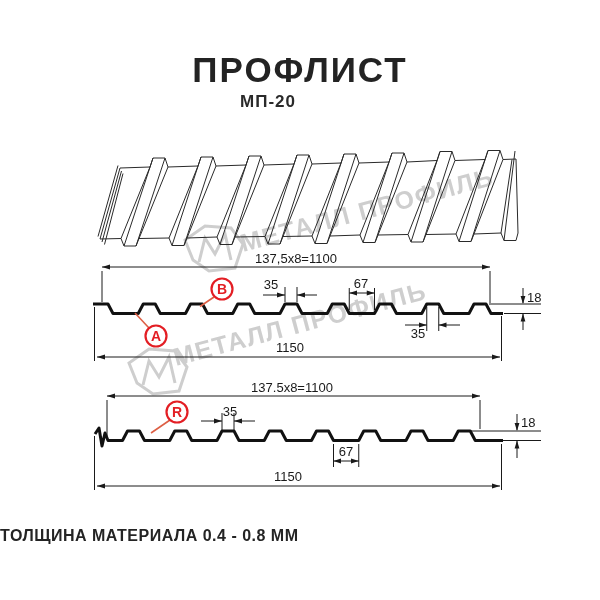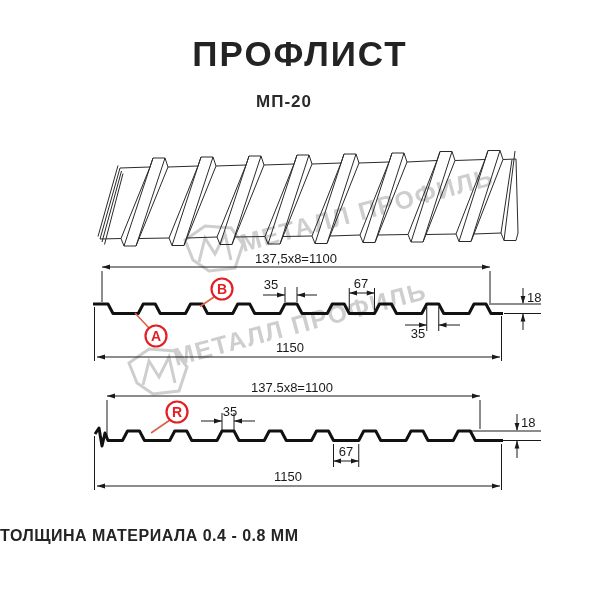--- a/index.html
+++ b/index.html
@@ -1,20 +1,20 @@
 <!DOCTYPE html>
 <html><head>
 <meta charset="utf-8">
 <style>
   html,body{margin:0;padding:0;background:#fff;}
   .stage{position:relative;width:600px;height:600px;background:#ffffff;overflow:hidden;
          font-family:"Liberation Sans",sans-serif;}
-  .title{position:absolute;left:0;top:34px;width:600px;text-align:center;
+  .title{position:absolute;left:0;top:50px;width:600px;text-align:center;
          font-size:35px;font-weight:800;letter-spacing:2px;color:#232323;}
-  .subtitle{position:absolute;left:16px;top:92px;width:536px;text-align:center;
+  .subtitle{position:absolute;left:0;top:92px;width:536px;text-align:center;
          font-size:17px;font-weight:700;letter-spacing:1px;color:#2a2a2a;}
   .footer{position:absolute;left:0;top:527px;width:600px;text-align:left;
          font-size:16px;font-weight:600;letter-spacing:.5px;color:#242424;}
   svg{position:absolute;left:0;top:0;}
   .dim-text{font-family:"Liberation Sans",sans-serif;font-size:13px;fill:#1a1a1a;}
   .wm-text{font-family:"Liberation Sans",sans-serif;font-size:25px;font-weight:bold;
            letter-spacing:1.5px;fill:#c9c9c9;}
   .red-letter{font-family:"Liberation Sans",sans-serif;font-size:14px;font-weight:bold;fill:#e31e24;}
 </style>
 </head>

